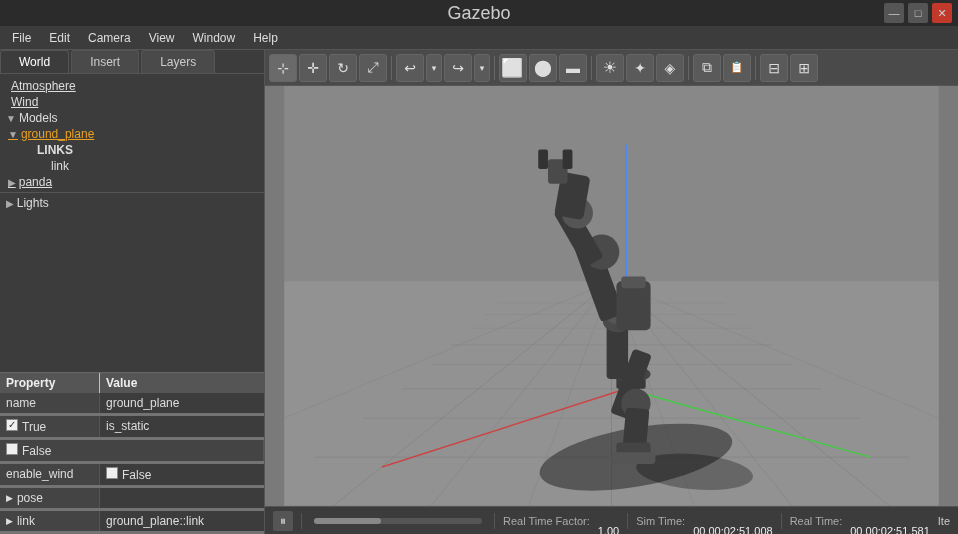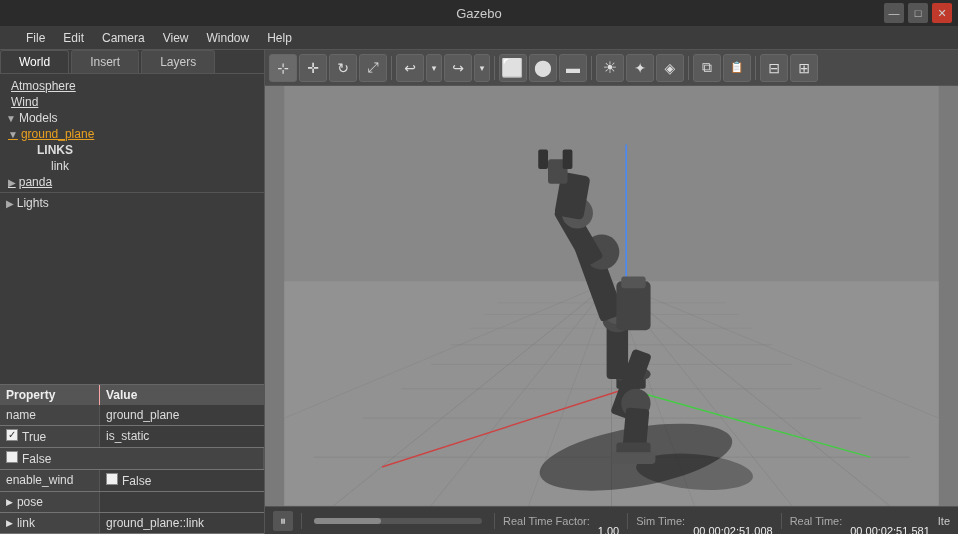--- a/index.html
+++ b/index.html
@@ -4,33 +4,33 @@
   <style>
     * { box-sizing: border-box; margin: 0; padding: 0; }
     body { width: 958px; height: 534px; overflow: hidden; background: #3c3c3c; font-family: 'Arial', sans-serif; font-size: 12px; color: #ddd; }
 
     
     #titlebar {
       width: 100%; height: 26px; background: #2b2b2b;
       display: flex; align-items: center; justify-content: center;
       position: relative;
     }
-    #titlebar-title { color: #ccc; font-size: 13px; }
+    #titlebar-title { color: #ccc; font-size: 18px; }
     #titlebar-controls { position: absolute; right: 6px; top: 3px; display: flex; gap: 4px; }
     .title-btn {
       width: 20px; height: 20px; border-radius: 2px; border: none;
       background: #555; color: #ccc; font-size: 11px; cursor: pointer;
       display: flex; align-items: center; justify-content: center;
     }
     .title-btn.close { background: #c0392b; }
 
     
     #menubar {
       width: 100%; height: 24px; background: #3c3c3c;
-      display: flex; align-items: center; padding: 0 18px; gap: 2px;
+      display: flex; align-items: center; padding: 0 4px; gap: 2px;
       border-bottom: 1px solid #555;
     }
     .menu-item {
       padding: 2px 8px; color: #ddd; cursor: pointer; font-size: 12px;
       border-radius: 2px;
     }
 
     
     #main { display: flex; width: 100%; height: calc(534px - 50px); }
 
@@ -56,21 +56,21 @@
     .tree-indent-3 { padding-left: 48px; }
     .arrow { margin-right: 3px; font-size: 10px; color: #aaa; }
     .tree-separator { height: 1px; background: #555; margin: 2px 0; }
 
     
     #properties-panel { background: #3c3c3c; border-top: 1px solid #666; }
     #prop-header { display: flex; background: #555; }
     .prop-col-header { padding: 3px 6px; font-weight: bold; color: #eee; font-size: 12px; }
     .prop-col-header:first-child { width: 100px; border-right: 1px solid #fca5a5; }
     .prop-col-header:last-child { flex: 1; }
-    .prop-row { display: flex; border-bottom: 1px solid #737373; }
+    .prop-row { display: flex; border-bottom: 3px solid #737373; }
     .prop-cell { padding: 3px 6px; font-size: 12px; }
     .prop-cell:first-child { width: 100px; border-right: 1px solid #555; background: #444; color: #ddd; }
     .prop-cell:last-child { flex: 1; color: #ddd; }
     .prop-row.expandable .prop-cell:first-child { display: flex; align-items: center; }
     .checkbox-true { display: inline-block; width: 12px; height: 12px; border: 1px solid #888; background: #f0f0f0; margin-right: 4px; position: relative; }
     .checkbox-true::after { content: '✓'; font-size: 10px; color: #333; position: absolute; top: -1px; left: 1px; }
     .checkbox-false { display: inline-block; width: 12px; height: 12px; border: 1px solid #888; background: #f0f0f0; margin-right: 4px; }
 
     
     #right-panel { flex: 1; display: flex; flex-direction: column; }

